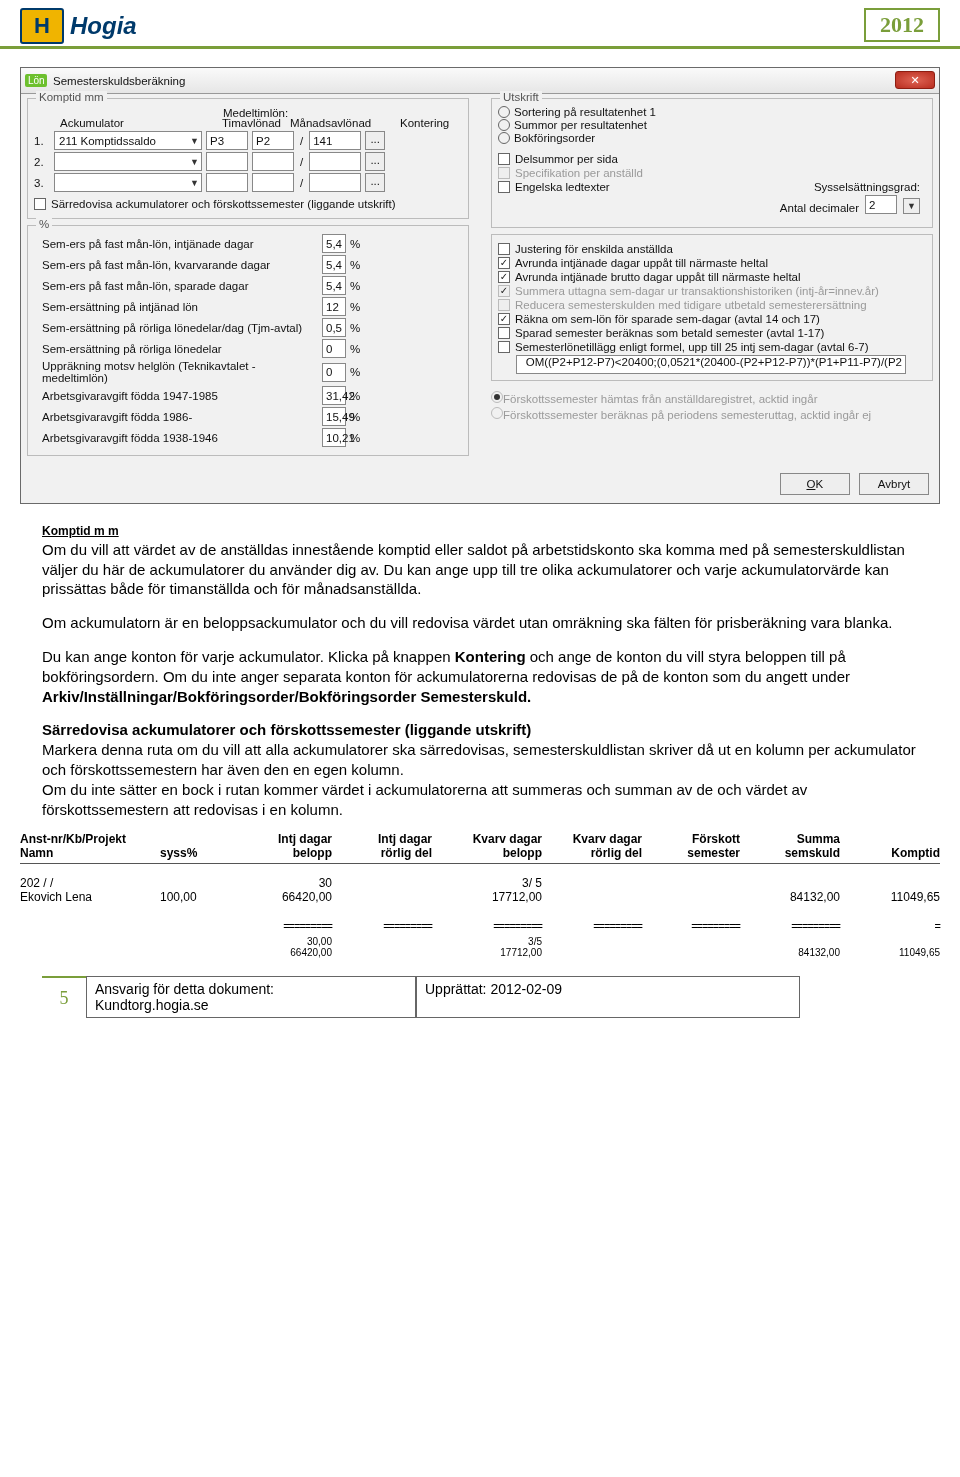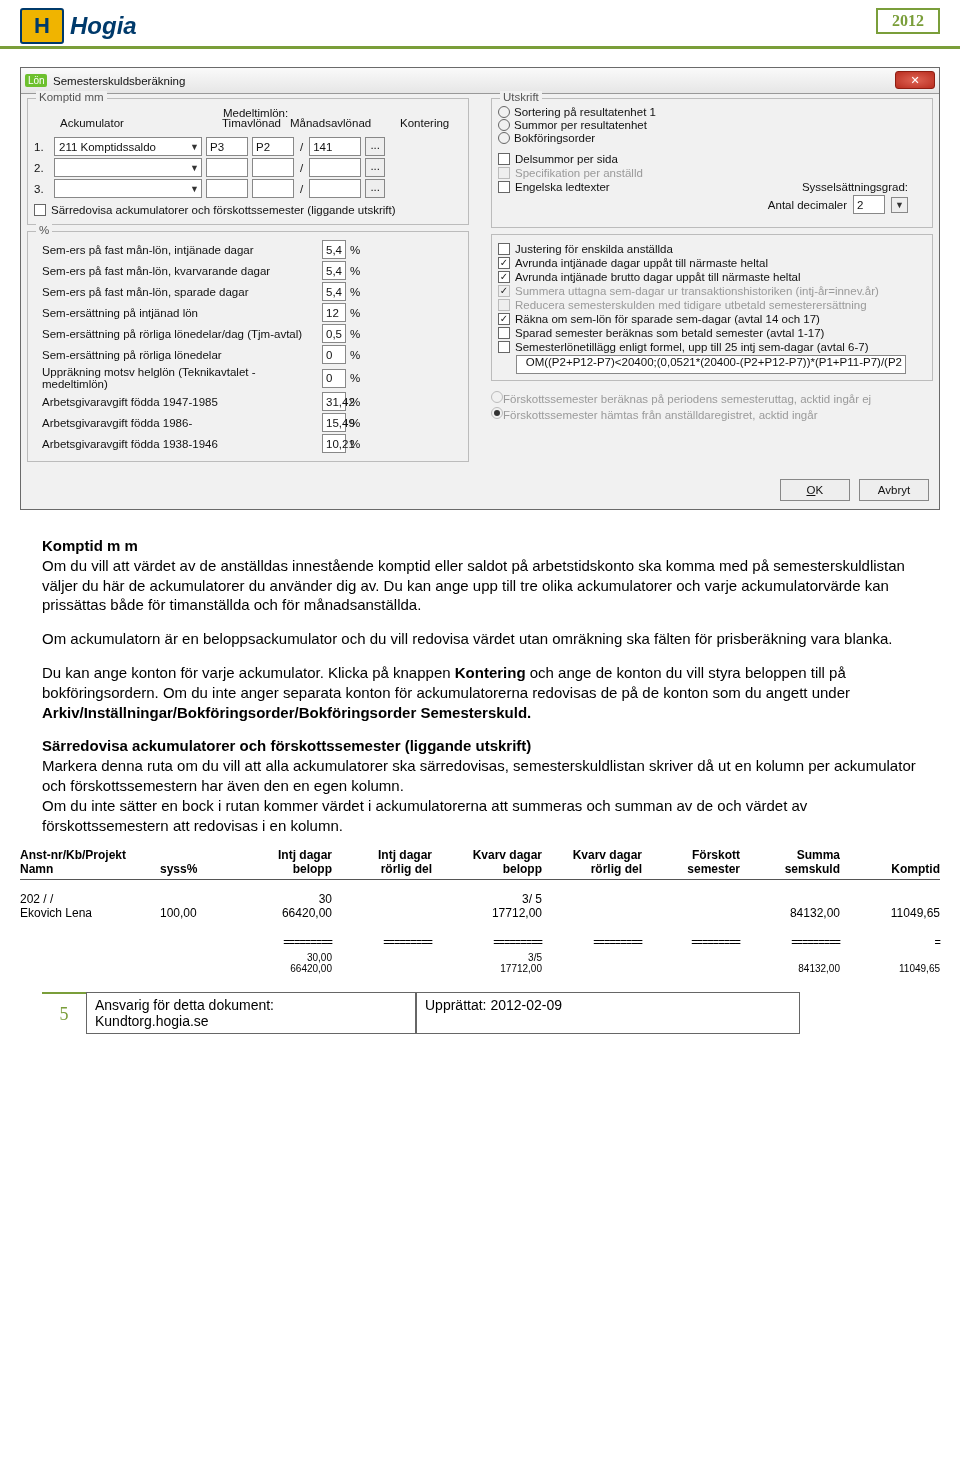--- a/index.html
+++ b/index.html
@@ -3,35 +3,35 @@
 <meta charset="utf-8">
 <style>
   * { box-sizing: border-box; font-family: Arial, sans-serif; }
   body { margin: 0; background: #fff; width: 960px; }
   
   
   .doc-header { display: flex; justify-content: space-between; align-items: flex-start; padding: 8px 20px 2px 20px; border-bottom: 3px solid #7a9e3a; }
   .logo { display: flex; align-items: center; gap: 6px; }
   .logo-badge { width: 44px; height: 36px; background: #f0b400; border: 2px solid #003a6b; border-radius: 3px; display:flex; align-items:center; justify-content:center; font-weight:bold; color:#003a6b; font-size:22px; }
   .logo-text { font-size: 24px; font-weight: bold; font-style: italic; color: #003a6b; }
-  .year-box { border: 2px solid #7a9e3a; padding: 2px 14px; font-size: 16px; font-weight: bold; color: #7a9e3a; font-family: 'Times New Roman', serif; }
+  .year-box { border: 2px solid #7a9e3a; padding: 2px 14px; font-size: 22px; font-weight: bold; color: #7a9e3a; font-family: 'Times New Roman', serif; }
   
   
   .dialog { margin: 18px 20px 12px 20px; border: 1px solid #6a6a6a; background: #f1f1f1; font-size: 11.5px; color:#111; }
   .titlebar { height: 26px; background: linear-gradient(#fafafa,#e6e6e6); display:flex; align-items:center; border-bottom:1px solid #999; position:relative; }
   .titlebar .sys { width:22px; text-align:center; font-size:10px; background:#6dc02e; margin-left:4px; padding:1px 3px; border-radius:2px; color:#fff;}
   .titlebar .ttl { margin-left:6px; }
   .close-btn { position:absolute; right:4px; top:3px; width:40px; height:18px; background: radial-gradient(#e06555,#b82d1f); border:1px solid #8e1e12; border-radius:3px; color:#fff; font-size:11px; text-align:center; line-height:16px; }
   .dlg-body { display:flex; padding:4px 6px 6px 6px; gap:22px; }
   .col-left, .col-right { flex:1; }
   
   .grp { border:1px solid #bcbcbc; padding:6px 6px 6px 6px; margin-bottom:6px; position:relative; }
   .grp-title { position:absolute; top:-8px; left:8px; background:#f1f1f1; padding:0 3px; font-size:11.5px; color:#555; }
   
-  .komptid-head { display:flex; margin-bottom:8px; }
+  .komptid-head { display:flex; margin-bottom:2px; }
   .kh-spacer { width:26px; }
   .kh-ack { width:162px; }
   .kh-tim { width:68px; }
   .kh-man { width:110px; }
   .kh-medel { position:absolute; left:195px; top:8px; }
   
   .krow { display:flex; align-items:center; margin:2px 0; gap:4px; }
   .krow .num { width:16px; }
   .select { border:1px solid #888; background:#fff; height:19px; width:148px; display:flex; align-items:center; justify-content:space-between; padding:0 2px 0 4px; }
   .chev { font-size:9px; color:#333; }
@@ -49,33 +49,33 @@
   .radio-btn.sel::after { content:""; width:6px; height:6px; background:#333; border-radius:50%; position:absolute; top:2px; left:2px; }
   .radio.hi .rlbl { border:1px dotted #666; padding:0 1px; }
   
   .chk-row { display:flex; align-items:center; gap:5px; margin:2px 0; }
   .chk { width:12px; height:12px; border:1px solid #666; background:#fff; font-size:10px; line-height:10px; text-align:center; }
   .chk.c::before { content:"✓"; color:#222; }
   .chk.dis { border-color:#bbb; background:#eee; }
   .disabled { color:#9a9a9a; }
   
   .syssel { position:absolute; right:8px; top:80px; font-size:11.5px; }
-  .syssel .row { display:flex; align-items:center; justify-content:flex-end; gap:6px; margin:2px 16px; }
+  .syssel .row { display:flex; align-items:flex-end; justify-content:flex-end; gap:6px; margin:2px 4px; }
   
   .formula-input { border:1px solid #888; background:#fff; height:19px; width:390px; padding:0 3px; margin-left:18px; white-space:nowrap; overflow:hidden;text-align:right; }
   
   .forskott { margin-top:10px; }
   .forskott .radio { margin:2px 0; }
   
   .btn-row { text-align:right; padding:5px 10px 8px; }
   .dlg-btn { display:inline-block; border:1px solid #888; background:#eee; width:70px; height:22px; text-align:center; line-height:20px; margin-left:6px; font-size:11.5px; }
   
   
   .article { margin: 10px 42px 10px 42px; font-family: Calibri, Arial, sans-serif; font-size:15px; line-height:1.32; }
-  .article h3 { font-size:15px; font-weight:bold; margin:26px 0 0 0; }
+  .article h3 { font-size:12px; font-weight:bold; margin:20px 0 0 0;text-decoration:underline; }
   .article p { margin:0 0 14px 0; }
   .article .nb { margin:0; }
   .article b { font-weight:bold; }
   
   
   .report { margin: 6px 20px; font-size:12px; }
   .rp-head { display:flex; border-bottom:1px solid #555; padding:3px 0 3px 0; font-weight:bold; }
   .rp-row { display:flex; padding:2px 0; }
   .c1{width:140px;} .c2{width:80px;} .c3{width:110px; text-align:right; padding-right:18px;} .c4{width:100px; text-align:right; padding-right:18px;} .c5{width:110px; text-align:right; padding-right:18px;} .c6{width:100px; text-align:right; padding-right:18px;} .c7{width:90px; text-align:right; padding-right:10px;} .c8{width:100px; text-align:right; padding-right:10px;} .c9{width:90px; text-align:right;}
   .sumrow { display:flex; margin-top:4px; }
@@ -286,22 +286,22 @@
             <span>Sparad semester beräknas som betald semester (avtal 1-17)</span>
           </div>
         <div class="chk-row">
             <span class="chk"></span>
             <span>Semesterlönetillägg enligt formel, upp till 25 intj sem-dagar (avtal 6-7)</span>
           </div>
         <div class="formula-input">OM((P2+P12-P7)&lt;20400;(0,0521*(20400-(P2+P12-P7))*(P1+P11-P7)/(P2</div>
       </div>
 
       <div class="forskott disabled">
+        <div class="radio"><span class="radio-btn sel" style="border-color:#bbb;"></span><span>Förskottssemester hämtas från anställdaregistret, acktid ingår</span></div>
         <div class="radio"><span class="radio-btn" style="border-color:#bbb;"></span><span>Förskottssemester beräknas på periodens semesteruttag, acktid ingår ej</span></div>
-        <div class="radio"><span class="radio-btn sel" style="border-color:#bbb;"></span><span>Förskottssemester hämtas från anställdaregistret, acktid ingår</span></div>
       </div>
     </div>
   </div>
   <div class="btn-row">
     <div class="dlg-btn"><u>O</u>K</div>
     <div class="dlg-btn">Avbryt</div>
   </div>
 </div>
 
 <div class="article">

